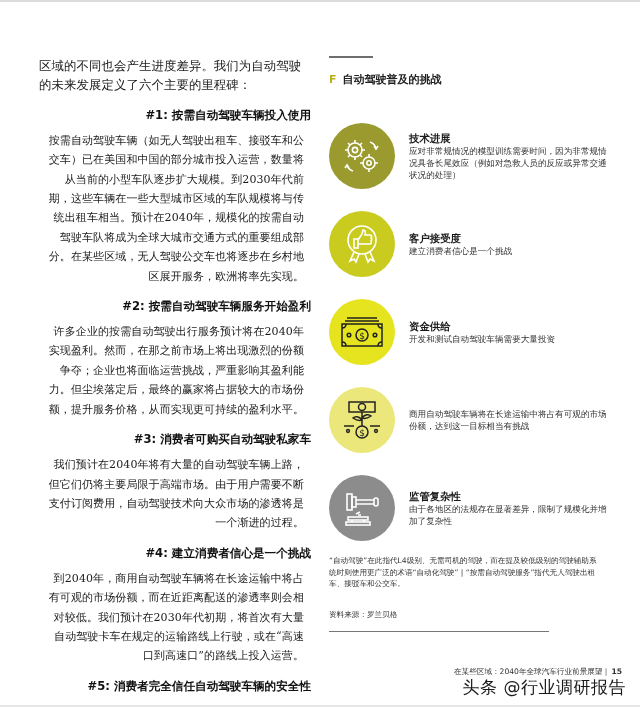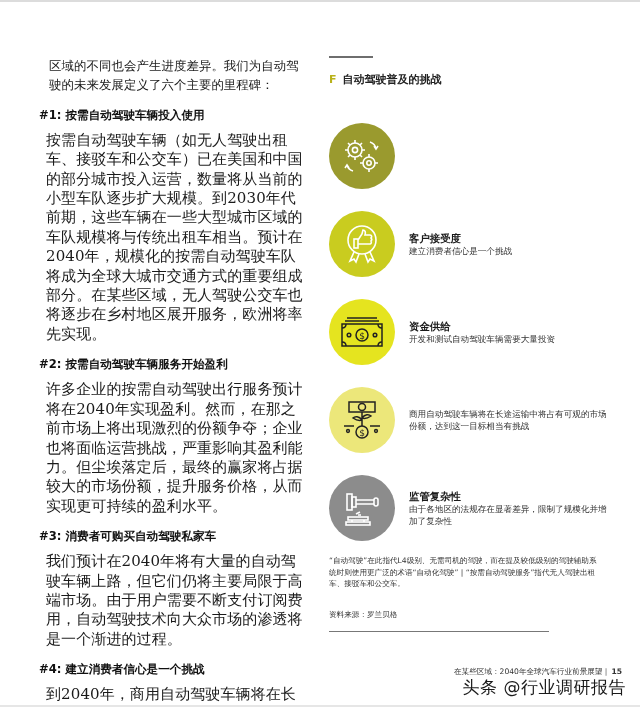--- a/index.html
+++ b/index.html
@@ -3,27 +3,27 @@
 <meta charset="utf-8">
 <style>
   html, body { margin:0; padding:0; }
   body {
     width:640px; height:707px; background:#ffffff; position:relative; overflow:hidden;
     font-family: "DejaVu Serif", "Liberation Serif", serif; color:#1a1a1a;
   }
   .topbar { position:absolute; left:0; top:0; width:640px; height:2px; background:#dcdcdc; }
   .bottombar { position:absolute; left:0; bottom:0; width:640px; height:2px; background:#e6e6e6; }
   .leftcol { position:absolute; left:39px; top:56px; width:272px; }
-  .leftcol p.lead { margin:0 0 11px 10px; font-size:12.4px; line-height:19.4px; letter-spacing:0.1px; }
-  .ms { margin-bottom:11px; }
+  .leftcol p.lead { margin:0 0 11px 0; font-size:12.4px; line-height:19.4px; letter-spacing:0.1px; }
+  .ms { margin-bottom:11px;text-align:right; }
   .ms h3 {
     margin:0 0 1px 0; font-family:"DejaVu Sans","Liberation Sans",sans-serif;
     font-size:11.6px; font-weight:bold; line-height:18px; color:#111;
   }
-  .ms p { margin:7px; font-size:15px; line-height:19.4px; letter-spacing:0.1px; }
+  .ms p { margin:7px; font-size:11px; line-height:19.4px; letter-spacing:0.1px; }
 
   .rightcol { position:absolute; left:329px; top:56px; width:278px; font-family:"DejaVu Sans","Liberation Sans",sans-serif; }
   .rule-short { width:44px; height:2px; background:#6e6e6e; margin:0 0 14px 0; }
   .sec-title { font-size:11px; font-weight:bold; color:#222; display:flex; align-items:center; gap:6px; }
   .sec-letter { color:#b9b21a; font-weight:bold; font-size:11px; }
   .challenges { margin-top:36px; }
   .ch { display:flex; align-items:center; height:66px; margin-bottom:22px; }
   .ch .circle {
     width:66px; height:66px; border-radius:50%; flex:0 0 66px; display:flex; align-items:center; justify-content:center;
   }
@@ -79,20 +79,24 @@
         <svg width="44" height="44" viewBox="0 0 44 44" fill="none" stroke="#fff" stroke-width="1.6">
           <circle cx="15" cy="16" r="7"></circle>
             <circle cx="15" cy="16" r="2.6"></circle>
           <path d="M15 6v3M15 23v3M5 16h3M22 16h3M8 9l2 2M20 21l2 2M8 23l2-2M20 11l2-2"></path>
           <circle cx="29" cy="29" r="6"></circle>
             <circle cx="29" cy="29" r="2.2"></circle>
           <path d="M29 20v3M29 35v3M20 29h3M35 29h3"></path>
           <path d="M30 8a9 9 0 0 1 6 7M34 12l2 3 2-3"></path>
           <path d="M13 37a9 9 0 0 1-6-6M9 34l-2-3-2 3"></path>
         </svg>
+      </div>
+      <div class="txt">
+        <div class="t">技术进展</div>
+        <div class="d">应对非常规情况的模型训练需要时间，因为非常规情况具备长尾效应（例如对急救人员的反应或异常交通状况的处理）</div>
       </div>
     </div>
 
     <div class="ch">
       <div class="circle" style="background:#c9cc1f">
         <svg width="44" height="44" viewBox="0 0 44 44" fill="none" stroke="#fff" stroke-width="1.6">
           <circle cx="22" cy="18" r="14"></circle>
           <path d="M14 30l-4 9 4-2 2 3 3-8M30 30l4 9-4-2-2 3-3-8"></path>
           <rect x="14" y="17" width="4" height="9"></rect>
           <path d="M18 18l4-6 1-4c2 0 3 2 2 5h5c2 0 2 2 1 3 1 1 1 2 0 3 1 1 0 3-1 3h-12"></path>

